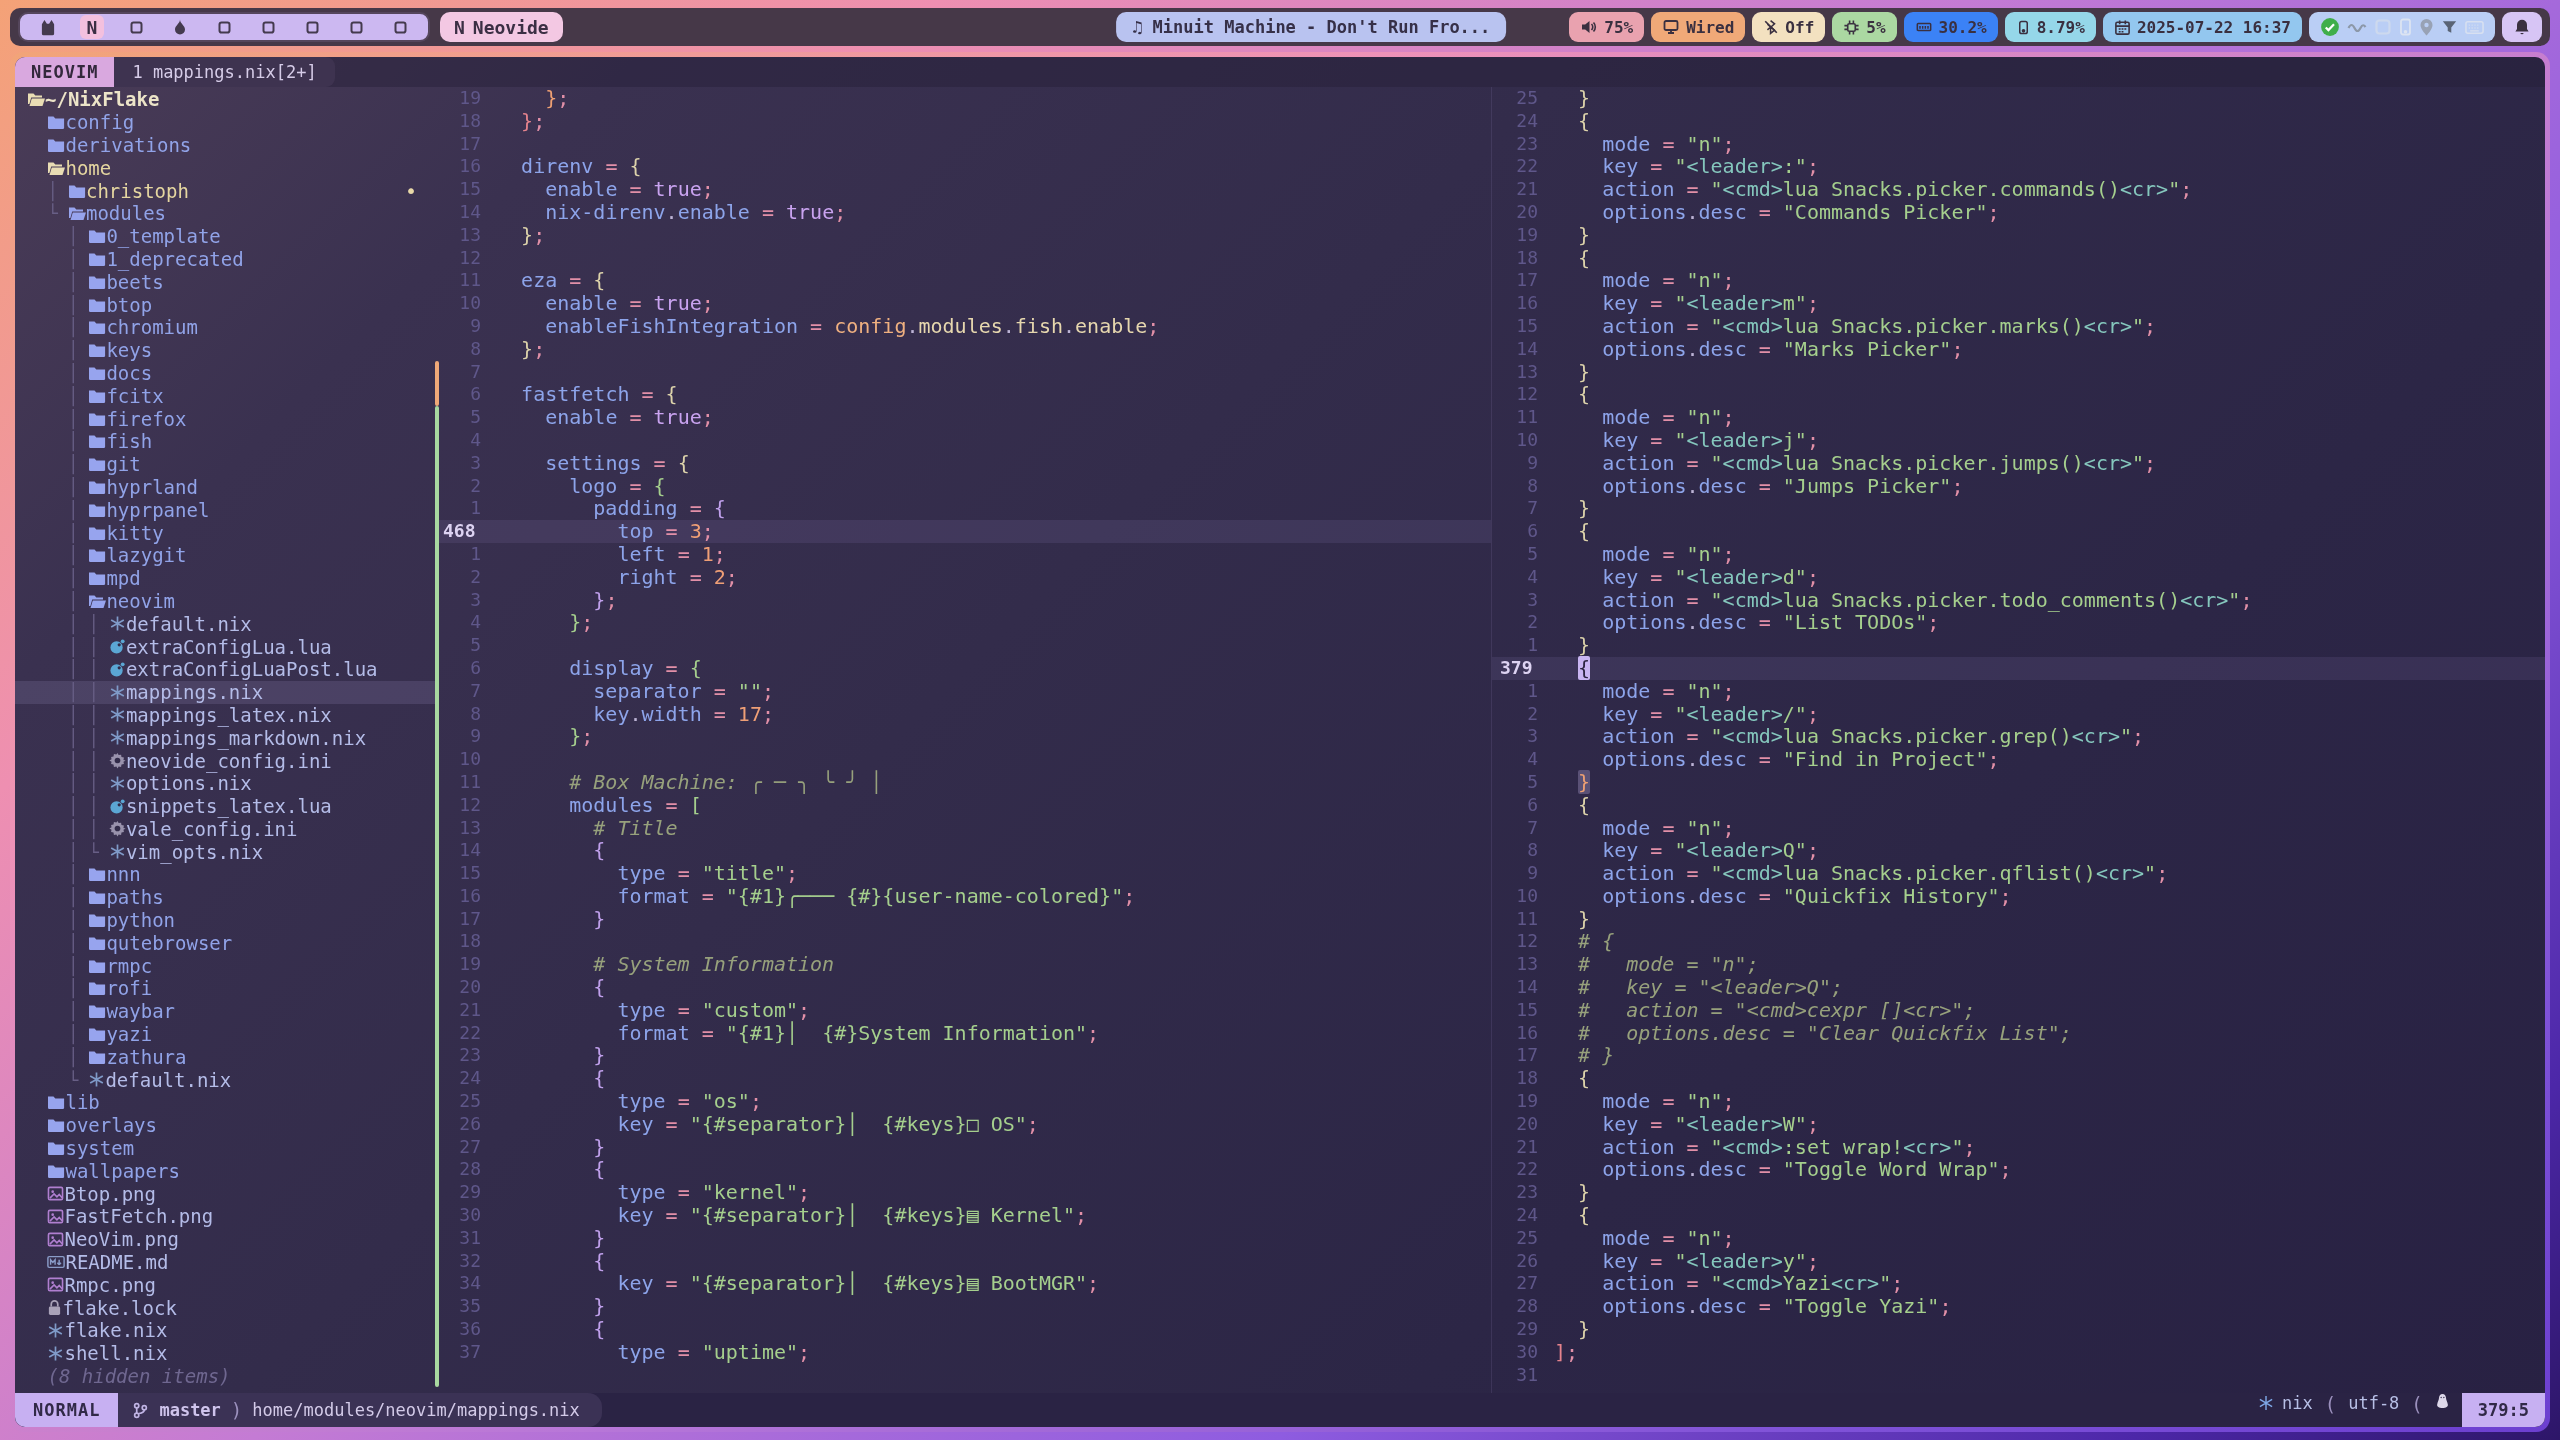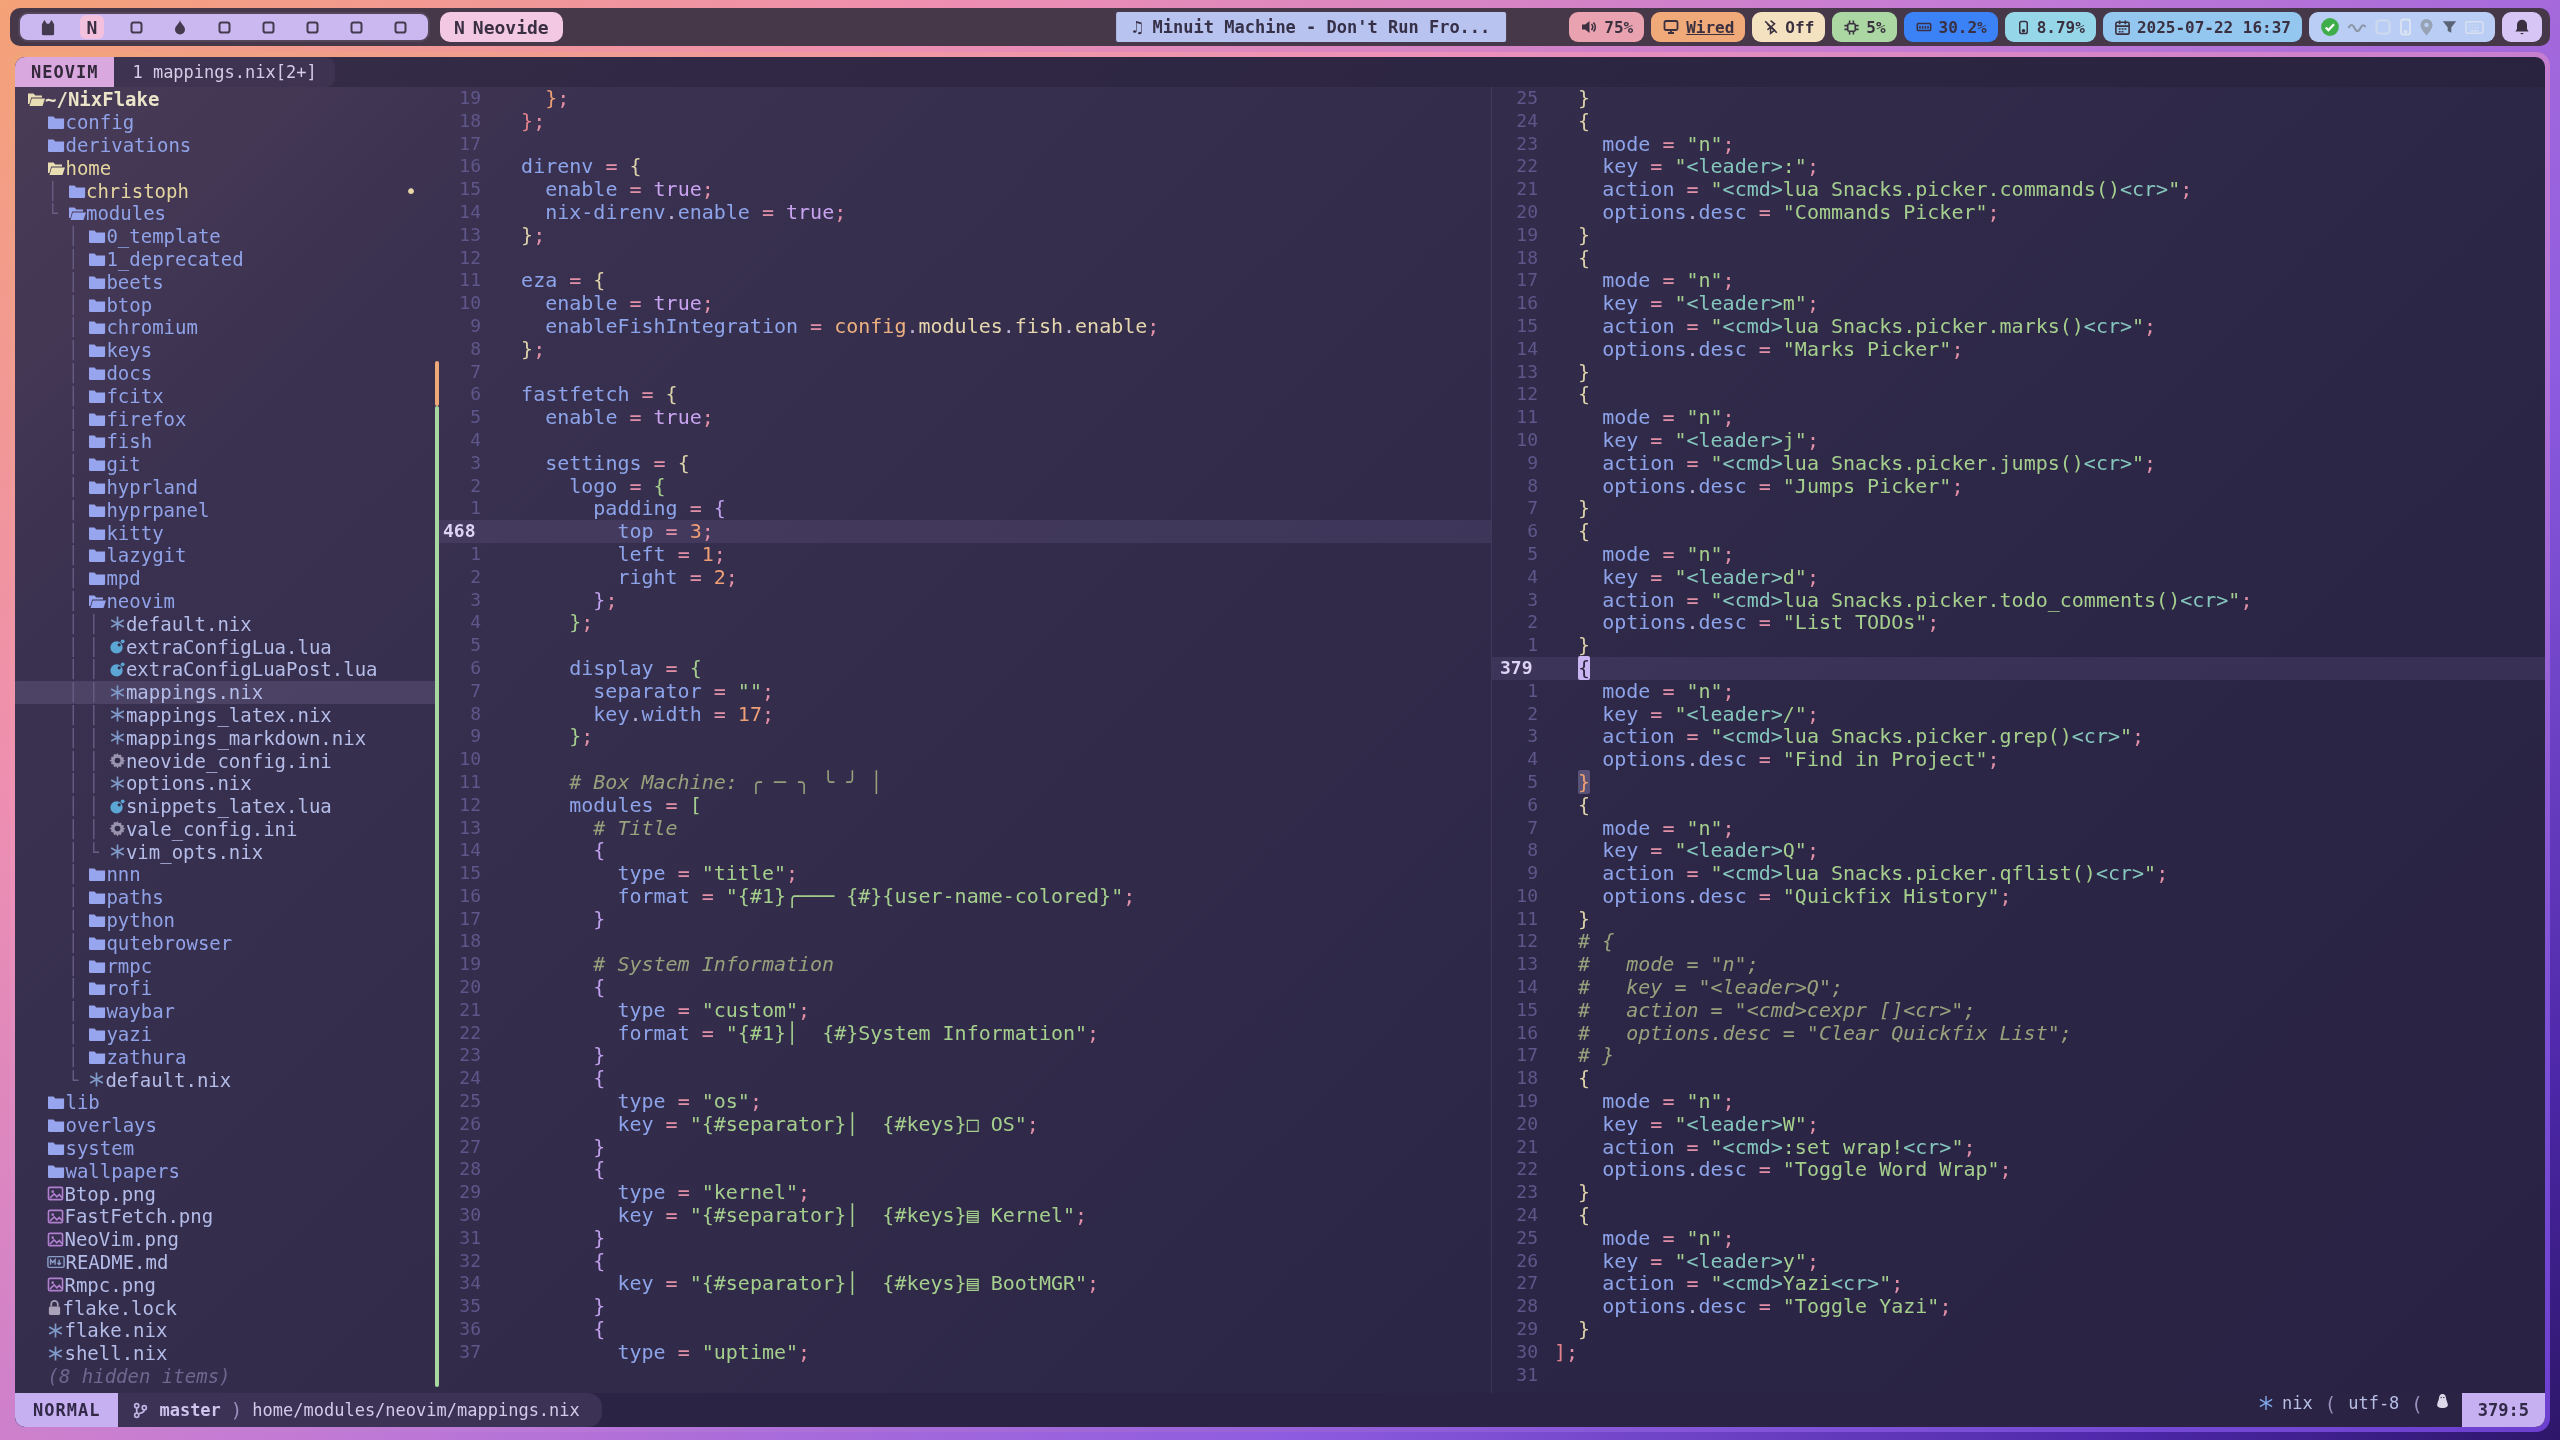--- a/index.html
+++ b/index.html
@@ -17,21 +17,21 @@
     padding:0 8px; font-weight:bold; font-size:16px; }
   .tb-left { display:flex; align-items:center; gap:10px; }
   .ws-pill { display:flex; align-items:center; gap:20px; background:#ccb8f1;
     border:2px solid #55465c; border-radius:10px; height:30px; padding:0 16px; color:#443a4e; }
   .ws-item { display:flex; align-items:center; justify-content:center; width:24px; height:24px; border-radius:6px; cursor:pointer; }
   .ws-item.active { background:#f3c0de; }
   .ws-n { font-weight:900; font-size:18px; color:#3b2f44; }
   .title-pill { display:flex; align-items:center; gap:8px; background:#f3c8e3; border-radius:10px;
     height:30px; padding:0 14px; color:#3b2f44; font-size:18px; }
   .music-pill { position:absolute; left:50%; top:4px; transform:translateX(-42%); background:#b9c3f0;
-    border-radius:2px; height:30px; display:flex; align-items:center; padding:0 16px; color:#363048; font-size:17px; white-space:nowrap;justify-content:center; }
+    border-radius:10px; height:30px; display:flex; align-items:center; padding:0 16px; color:#363048; font-size:17px; white-space:nowrap;justify-content:center; }
   .tb-right { margin-left:auto; display:flex; align-items:center; gap:7px;text-align:center; }
   .module { display:flex; align-items:center; gap:6px; height:30px; border-radius:9px;
     padding:0 11px; color:#3a3040; white-space:nowrap; }
   .module .mi { display:flex; }
   .tray-pill { gap:7px; }
 
   
   .win-border { position:absolute; left:10px; right:10px; top:52px; bottom:8px;
     background:linear-gradient(150deg,#f2a478 0%,#ee92b8 28%,#b877d8 60%,#7f52d8 85%,#6c3fd0 100%);
     border-radius:14px; padding:5px; }
@@ -184,21 +184,21 @@
         </span>
         <span style="font-weight: bold;">75%</span>
       </div>
       <div class="module" style="background: rgb(240, 169, 120);">
         <span class="mi ">
           <svg width="18" height="18" viewBox="0 0 18 18" fill="none" stroke="currentColor" stroke-width="1.8">
             <rect x="2.5" y="3" width="13" height="9" rx="1.5"></rect>
             <path d="M6 15h6M9 12v3"></path>
           </svg>
         </span>
-        <span style="font-weight: bold; text-decoration: underline;">Wired</span>
+        <span style="font-weight: bold;">Wired</span>
       </div>
       <div class="module" style="background: rgb(243, 225, 192);">
         <span class="mi ">
           <svg width="16" height="18" viewBox="0 0 18 18" fill="none" stroke="currentColor" stroke-width="1.7">
             <path d="M8.5 1.8l4.5 3.7-4 3.5 4 3.5-4.5 3.7V9M8.5 9L5 5.8M8.5 9L5 12.2"></path>
             <path d="M2.5 2.5l13 13" stroke-width="1.9"></path>
           </svg>
         </span>
         <span style="font-weight: bold;">Off</span>
       </div>

